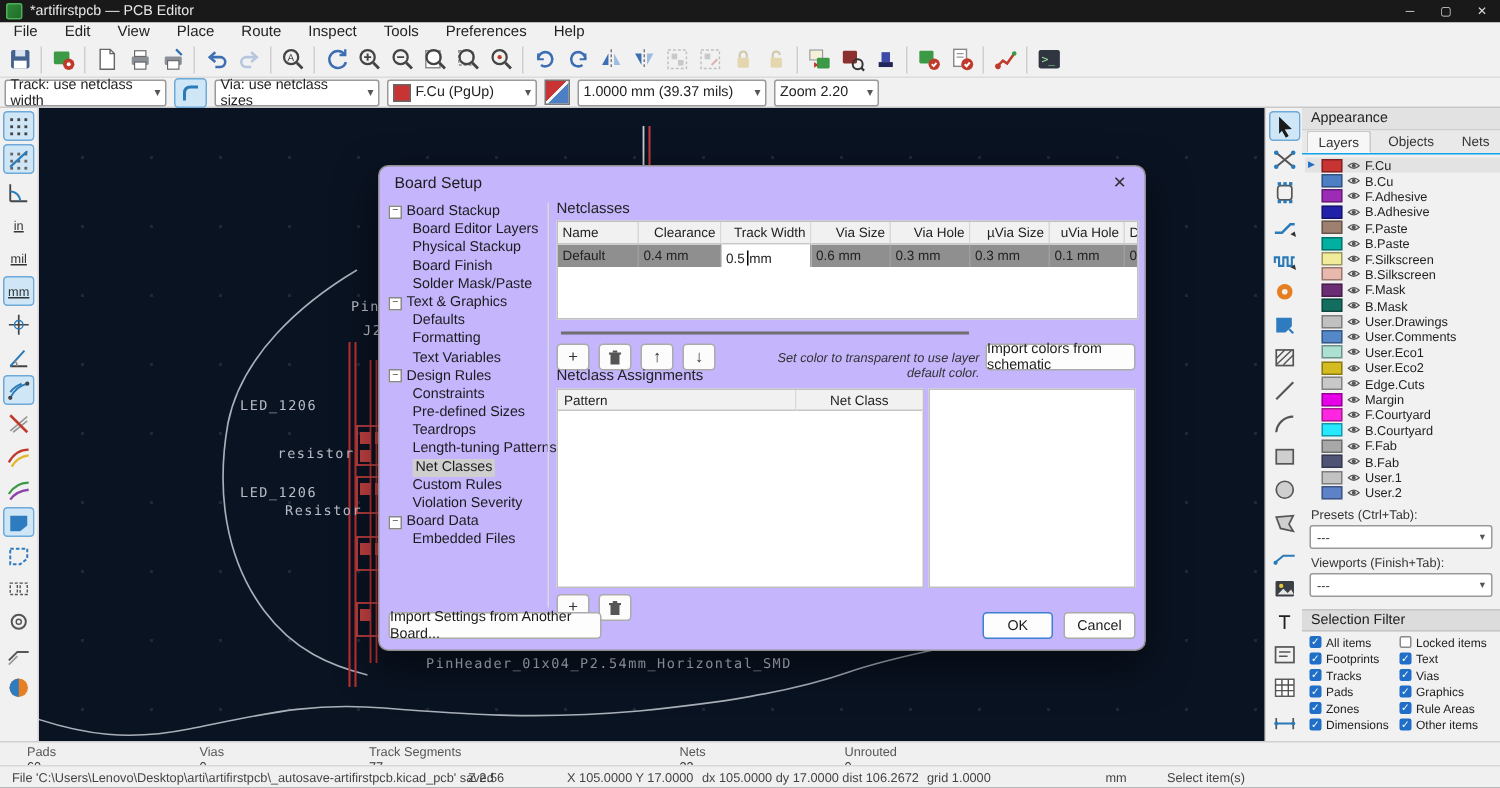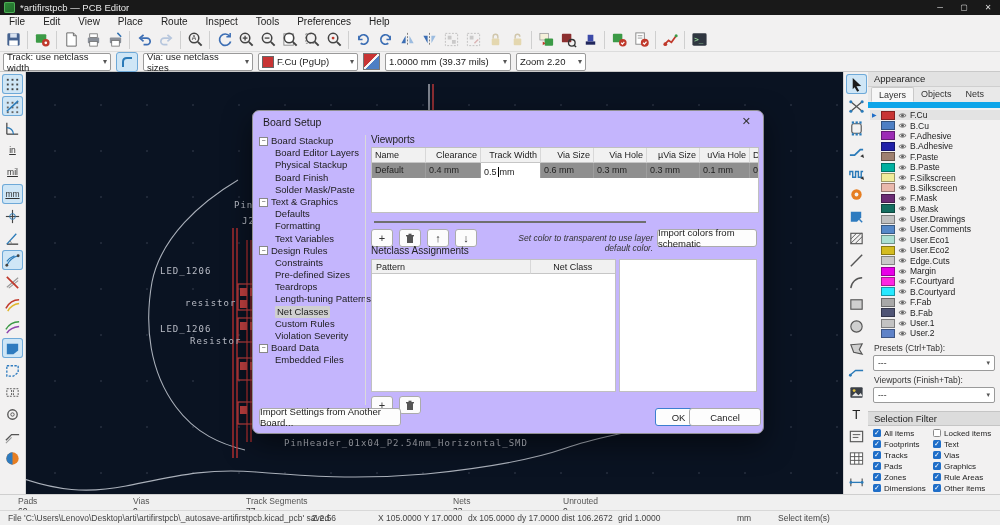--- a/index.html
+++ b/index.html
@@ -44,21 +44,21 @@
   .st-btn.active{background:#cfe6f6;box-shadow:inset 0 0 0 1px #6ea9d8;}
   .canvas{position:relative;flex:1;background:#0a1322;overflow:hidden;
      background-image:radial-gradient(rgba(160,170,190,.14) 1px,transparent 1px);
      background-size:46px 46px;background-position:6px 10px;}
   .cv-label{position:absolute;font-family:"DejaVu Sans Mono",monospace;color:#b9bcc6;
             font-size:9px;letter-spacing:1px;white-space:nowrap;}
   
   .appearance{width:132px;background:#f2f1f1;display:flex;flex-direction:column;font-size:9px;color:#222;box-sizing:border-box;}
   .pane-title{height:14px;background:#e2e2e2;border-bottom:1px solid #cfcfcf;line-height:14px;
               padding-left:6px;font-size:9.5px;}
-  .tabs{display:flex;height:15px;border-bottom:6px solid #0ea5e9;background:#e9e9e9;padding-left:3px;}
+  .tabs{display:flex;height:15px;border-bottom:1px solid #0ea5e9;background:#e9e9e9;padding-left:3px;justify-content:space-between;}
   .tab{padding:0 7px;line-height:15px;font-size:9px;color:#333;}
   .tab.active{background:#f7f7f7;border:1px solid #c9c9c9;border-bottom:1px solid #f7f7f7;border-radius:2px 2px 0 0;}
   .layers-list{flex:0 0 auto;padding:2px 0 0 2px;}
   .layer-row{display:flex;align-items:center;height:10.4px;gap:3px;padding-left:2px;}
   .layer-row.selected{background:#e3e3e3;}
   .sel-arrow{width:6px;font-size:6px;color:#1f6ec8;line-height:10px;}
   .layer-swatch{width:12px;height:7px;border:1px solid rgba(0,0,0,.35);}
   .layer-name{font-size:8.5px;white-space:nowrap;}
   .ldo{color:#666;font-size:8.5px;padding:4px 0 2px 8px;}
   .panel-label{font-size:8.5px;color:#333;padding:4px 0 1px 6px;}
@@ -1204,21 +1204,21 @@
       <div class="tree-row">
         <span class="tree-box">−</span>
         <span class="tree-label">Board Data</span>
       </div>
       <div class="tree-row tree-child">
         <span class="tree-label">Embedded Files</span>
       </div>
     </div>
   <div class="dlg-content-sep"></div>
 
-  <div class="section-label" style="left:118px;top:23px">Viewports</div>
+  <div class="section-label" style="left:118px;top:23px">Netclasses</div>
   <div class="nc-table" id="ncTable">
       <div class="nc-row nc-head">
         <div class="nc-cell" style="width: 54px;">Name</div>
         <div class="nc-cell" style="width: 55px;">Clearance</div>
         <div class="nc-cell" style="width: 60px;">Track Width</div>
         <div class="nc-cell" style="width: 53px;">Via Size</div>
         <div class="nc-cell" style="width: 53px;">Via Hole</div>
         <div class="nc-cell" style="width: 53px;">µVia Size</div>
         <div class="nc-cell" style="width: 50px;">uVia Hole</div>
         <div class="nc-cell" style="width: 40px;">DP Width</div>
@@ -1266,14 +1266,14 @@
   <div class="mini-btn" style="left:146px;top:285px">
     <svg width="10" height="11" viewBox="0 0 10 11">
         <rect x="2" y="3" width="6" height="7" fill="#555"></rect>
         <rect x="1" y="2" width="8" height="1.4" fill="#555"></rect>
         <rect x="3.5" y=".7" width="3" height="1.4" fill="#555"></rect>
       </svg>
   </div>
 
   <div class="dlg-btn" style="left:6px;top:297px;width:142px">Import Settings from Another Board...</div>
   <div class="dlg-btn default" style="left:402px;top:297px;width:47px">OK</div>
-  <div class="dlg-btn" style="left:436px;top:297px;width:72px">Cancel</div>
+  <div class="dlg-btn" style="left:456px;top:297px;width:48px">Cancel</div>
 </div>
 
 </body></html>

